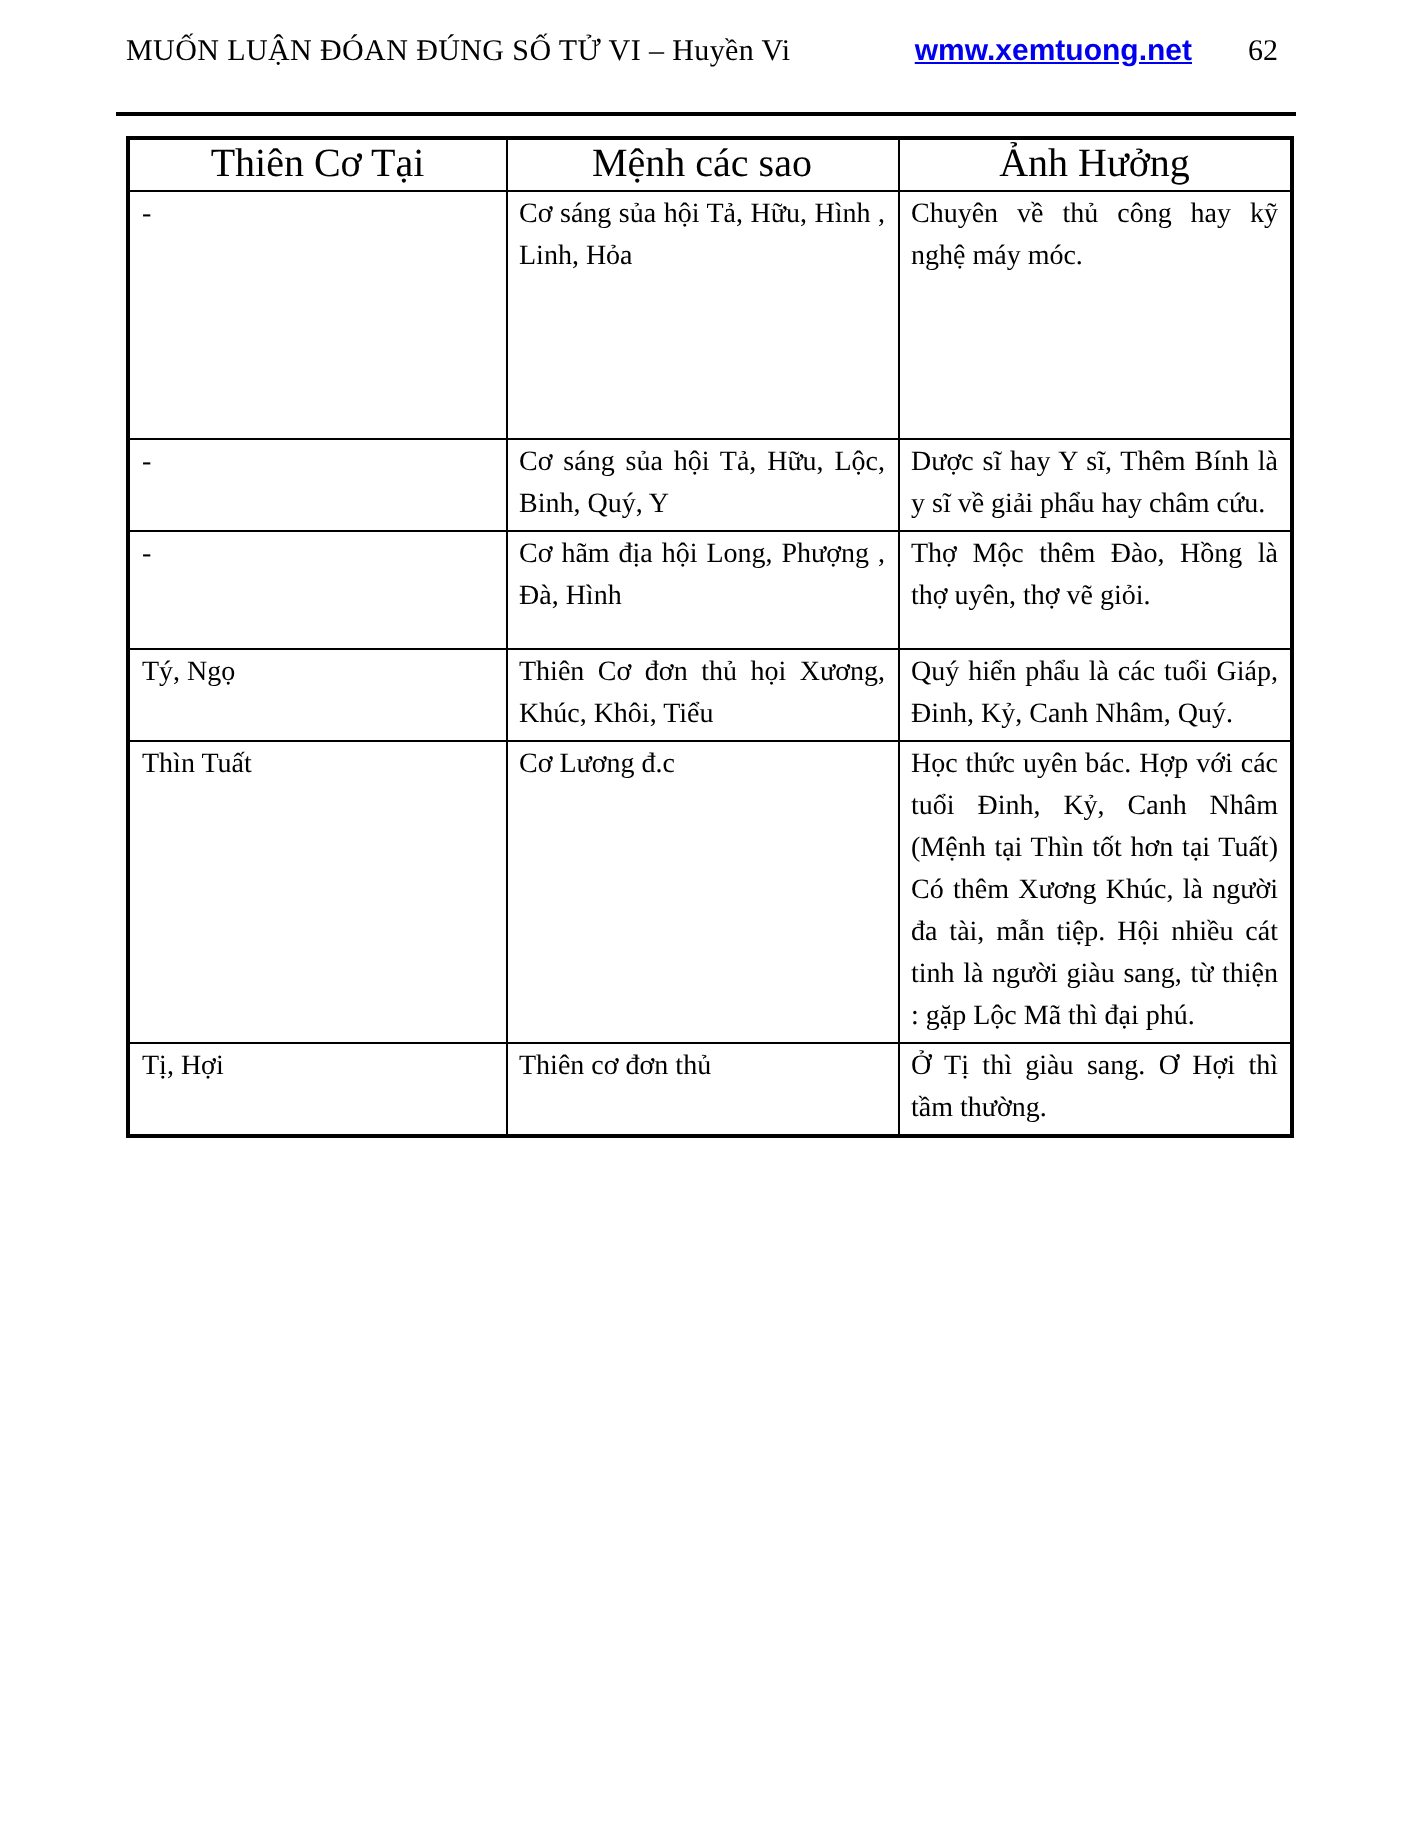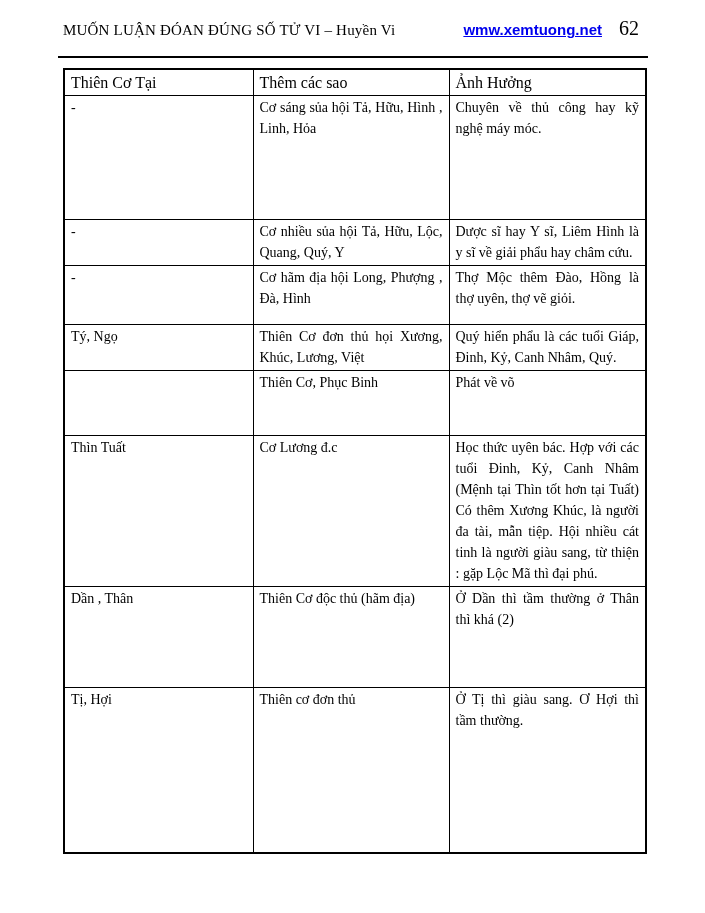--- a/index.html
+++ b/index.html
@@ -9,46 +9,46 @@
     color: #000000;
     font-family: "Liberation Serif", serif;
   }
   .page { position: relative; width: 630px; height: 913px; background: #fff; }
 
   .header-row {
     position: absolute; left: 63px; top: 17px; width: 582px;
     display: flex; justify-content: space-between; align-items: baseline;
   }
   .doc-title { font-size: 15px; white-space: nowrap; letter-spacing: 0.2px; }
-  .header-right { display: flex; align-items: baseline; gap: 17px; padding-right: 6px; }
+  .header-right { display: flex; align-items: baseline; gap: 28px; padding-right: 6px; }
   .site-link {
     font-family: "Liberation Sans", sans-serif;
     font-weight: bold; font-size: 15px;
     color: #0000ee; text-decoration: underline; cursor: pointer;
   }
-  .page-num { font-size: 20px; }
+  .page-num { font-size: 15px; }
 
   .rule { position: absolute; left: 58px; top: 56px; width: 590px; height: 2px; background: #000; }
 
   table.main {
     position: absolute; left: 63px; top: 68px;
     width: 582px;
     border-collapse: collapse; table-layout: fixed;
     border: 2px solid #000;
   }
   th, td {
     border: 1px solid #000;
     vertical-align: top;
     box-sizing: border-box;
     padding: 1px 6px 2px 6px;
     font-size: 14px; line-height: 21px;
     overflow: hidden;
     font-weight: normal;
   }
-  th { font-size: 16px; text-align: left; height: 25px; padding-top: 2px; }
+  th { font-size: 20px; text-align: center; height: 25px; padding-top: 2px; }
   td.c2, td.c3 { text-align: justify; }
 
   tbody tr:nth-child(1)  td { height: 124px; }
   tbody tr:nth-child(2)  td { height: 43px; }
   tbody tr:nth-child(3)  td { height: 59px; }
   tbody tr:nth-child(4)  td { height: 39px; }
   tbody tr:nth-child(5)  td { height: 65px; margin-top: 32px; }
   tbody tr:nth-child(6)  td { height: 21px; }
   tbody tr:nth-child(7)  td { height: 101px; }
   tbody tr:nth-child(8)  td { height: 165px; margin-left: 16px; }
@@ -73,59 +73,49 @@
 
   <table class="main">
     <colgroup>
       <col style="width:189px">
       <col style="width:196px">
       <col style="width:197px">
     </colgroup>
     <thead>
       <tr>
         <th>Thiên Cơ Tại</th>
-        <th>Thêm các sao</th>
+        <th>Mệnh các sao</th>
         <th>Ảnh Hưởng</th>
       </tr>
     </thead>
     <tbody>
       <tr>
         <td class="c1">-</td>
         <td class="c2">Cơ sáng sủa hội Tả, Hữu, Hình , Linh, Hỏa</td>
         <td class="c3">Chuyên về thủ công hay kỹ nghệ máy móc.</td>
       </tr>
       <tr>
         <td class="c1">-</td>
-        <td class="c2">Cơ nhiều sủa hội Tả, Hữu, Lộc, Quang, Quý, Y</td>
-        <td class="c3">Dược sĩ hay Y sĩ, Liêm Hình là y sĩ về giải phẩu hay châm cứu.</td>
+        <td class="c2">Cơ sáng sủa hội Tả, Hữu, Lộc, Binh, Quý, Y</td>
+        <td class="c3">Dược sĩ hay Y sĩ, Thêm Bính là y sĩ về giải phẩu hay châm cứu.</td>
       </tr>
       <tr>
         <td class="c1">-</td>
         <td class="c2">Cơ hãm địa hội Long, Phượng , Đà, Hình</td>
         <td class="c3">Thợ Mộc thêm Đào, Hồng là thợ uyên, thợ vẽ giỏi.</td>
       </tr>
       <tr>
         <td class="c1">Tý, Ngọ</td>
-        <td class="c2">Thiên Cơ đơn thủ họi Xương, Khúc, Lương, Việt</td>
+        <td class="c2">Thiên Cơ đơn thủ họi Xương, Khúc, Khôi, Tiểu</td>
         <td class="c3">Quý hiển phẩu là các tuổi Giáp, Đinh, Kỷ, Canh Nhâm, Quý.</td>
-      </tr>
-      <tr>
-        <td class="c1"></td>
-        <td class="c2">Thiên Cơ, Phục Binh</td>
-        <td class="c3">Phát về võ</td>
       </tr>
       <tr>
         <td class="c1">Thìn Tuất</td>
         <td class="c2">Cơ Lương đ.c</td>
         <td class="c3">Học thức uyên bác. Hợp với các tuổi Đinh, Kỷ, Canh Nhâm (Mệnh tại Thìn tốt hơn tại Tuất) Có thêm Xương Khúc, là người đa tài, mẫn tiệp. Hội nhiều cát tinh là người giàu sang, từ thiện : gặp Lộc Mã thì đại phú.</td>
-      </tr>
-      <tr>
-        <td class="c1">Dần , Thân</td>
-        <td class="c2">Thiên Cơ độc thủ (hãm địa)</td>
-        <td class="c3">Ở Dần thì tầm thường  ở Thân thì khá (2)</td>
       </tr>
       <tr>
         <td class="c1">Tị, Hợi</td>
         <td class="c2">Thiên cơ  đơn thủ</td>
         <td class="c3">Ở Tị thì giàu sang. Ơ Hợi thì tầm thường.</td>
       </tr>
     </tbody>
   </table>
 
 </div>

